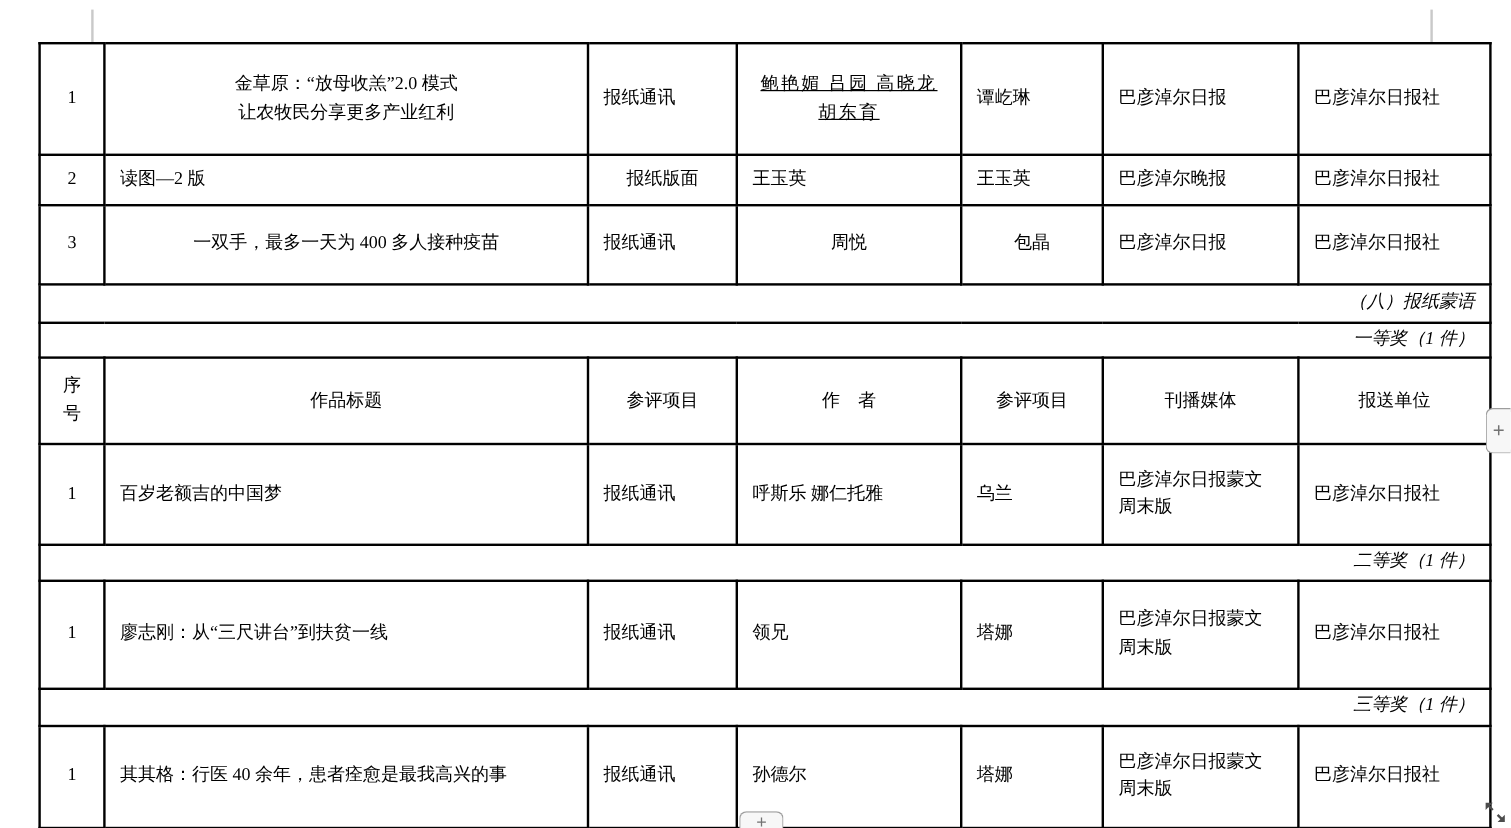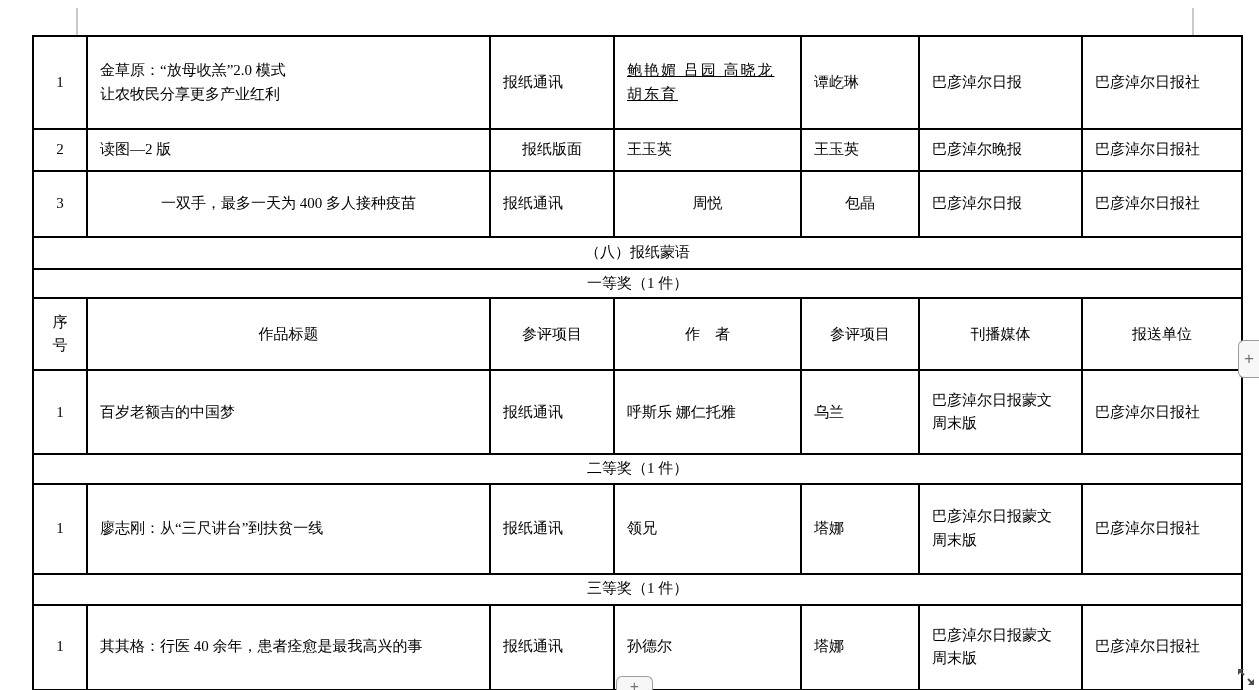--- a/index.html
+++ b/index.html
@@ -14,22 +14,22 @@
 
   
   table.doc { position:absolute; left:32px; top:35px; width:1209px;
               border-collapse:collapse; table-layout:fixed; }
   table.doc td, table.doc th { border:2px solid #000; font-size:15px; font-weight:normal;
               padding:2px 12px; vertical-align:middle; line-height:1.55; overflow:hidden; }
   .c { text-align:center; }
   .l { text-align:left; }
   .top { vertical-align:top; padding-top:6px; }
   .hdr th { font-weight:bold; text-align:center; font-size:15px; }
-  .sec td { text-align:center; padding:1px 4px; }
-  .ml46 { line-height:46px; white-space:pre-line; }
+  .sec td { text-align:right; padding:1px 4px;font-style:italic; }
+  .ml46 { line-height:46px; white-space:pre-line;text-align:center; }
   .ml40 { line-height:40px; white-space:pre-line;margin-left:29px; }
   .sp { letter-spacing:2px;text-decoration:underline; }
 
   tr.h93 { height:93px; } tr.h42 { height:42px; } tr.h66 { height:66px; }
   tr.h32 { height:32px; } tr.h26 { height:26px;padding-left:45px; } tr.h60 { height:72px; }
   tr.h84 { height:84px; } tr.h88 { height:90px; } tr.h31 { height:31px;border-radius:11px; }
   tr.h85 { height:85px; }
 
   
   .btn-col { position:absolute; right:0; top:340px; width:21px; height:38px;

